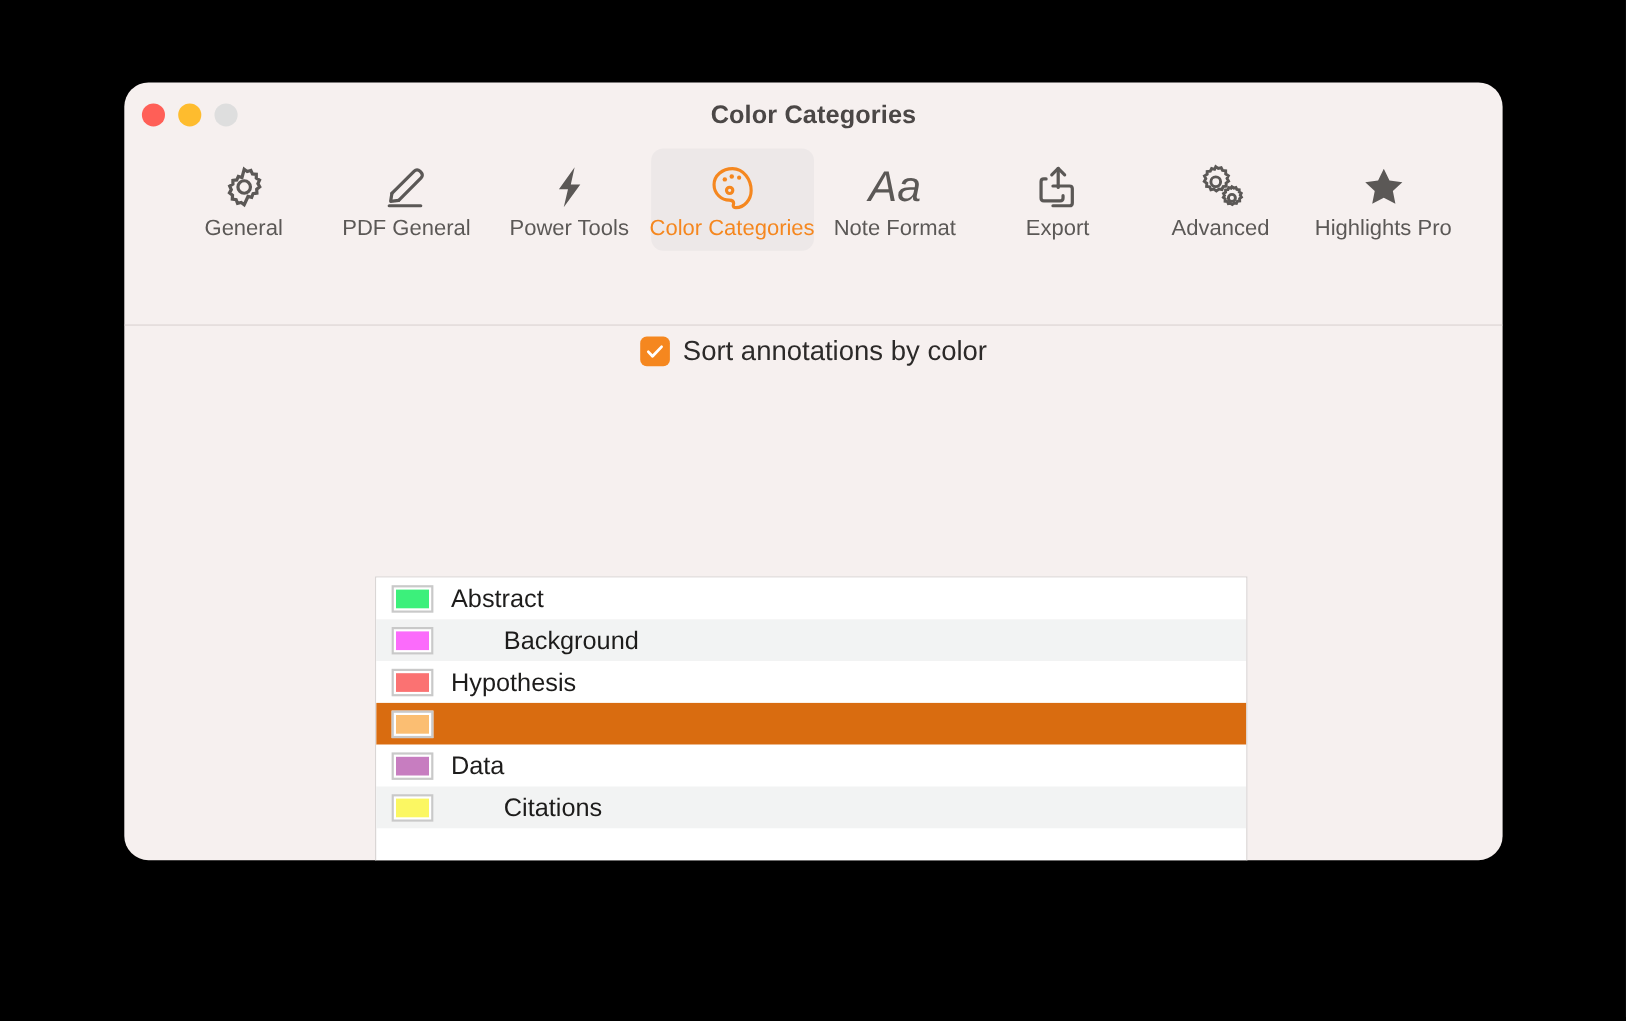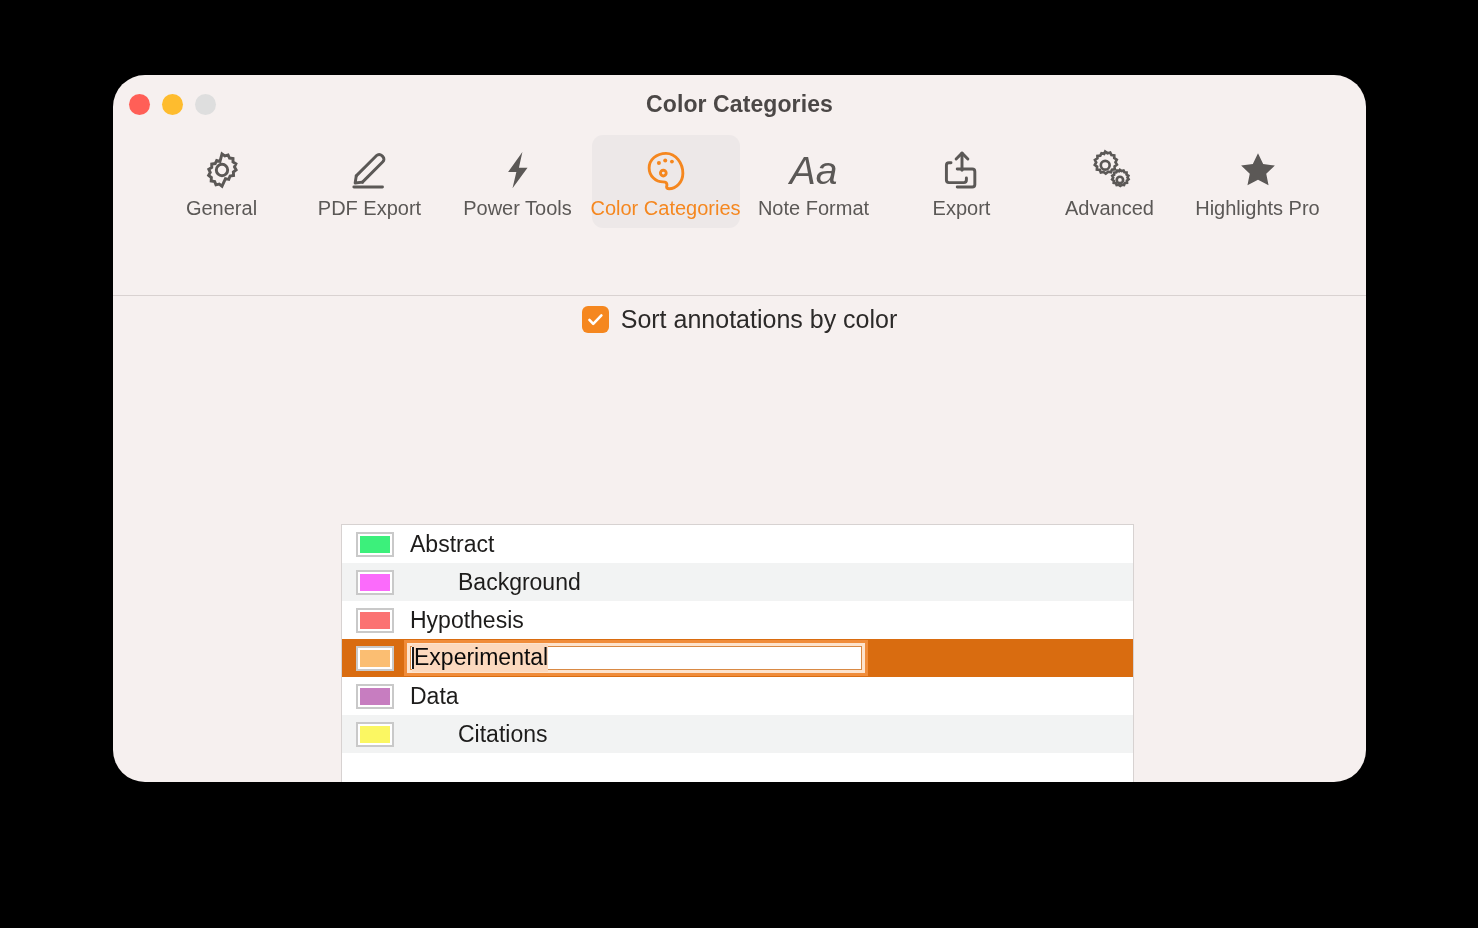--- a/index.html
+++ b/index.html
@@ -13,21 +13,21 @@
   }
 
   
   #window {
     position: absolute;
     left: 113px;
     top: 75px;
     width: 1253px;
     height: 707px;
     background: #F6F0EF;
-    border-radius: 32px;
+    border-radius: 22px;
     overflow: hidden;
     box-shadow: 0 10px 40px rgba(0,0,0,0.55);
   }
 
   
   #titlebar {
     position: relative;
     height: 58px;
     width: 100%;
   }
@@ -254,21 +254,21 @@
     </div>
 
     <div class="tab">
       <div class="icon-box">
         <svg width="44" height="44" viewBox="0 0 24 24" fill="none" stroke="#5B5856" stroke-width="1.6" stroke-linecap="round" stroke-linejoin="round">
           <path d="M4.5 15.2L15.6 4.1c.8-.8 2-.8 2.8 0l.6.6c.8.8.8 2 0 2.8L7.9 18.6"></path>
           <path d="M4.5 15.2l-.6 3.9 4-.5"></path>
           <path d="M3.2 21.3h15.6"></path>
         </svg>
       </div>
-      <div class="tab-label">PDF Export</div>
+      <div class="tab-label">PDF General</div>
     </div>
 
     <div class="tab">
       <div class="icon-box">
         <svg width="44" height="44" viewBox="0 0 24 24" fill="#5B5856">
           <path d="M14.4 2.2L6.6 13.1h4.5l-2.1 8.9 8.2-11.2h-4.7z"></path>
         </svg>
       </div>
       <div class="tab-label">Power Tools</div>
     </div>
@@ -360,25 +360,20 @@
         <div class="swatch-frame">
           <div class="swatch" style="background:#FB7272"></div>
         </div>
         <div class="row-label">Hypothesis</div>
       </div>
 
       <div class="row editing">
         <div class="swatch-frame">
           <div class="swatch" style="background:#FBBE72"></div>
         </div>
-        <div class="edit-wrap">
-          <div class="edit-inner"></div>
-          <div class="edit-caret"></div>
-          <span class="edit-text">Experimental</span>
-        </div>
       </div>
 
       <div class="row odd">
         <div class="swatch-frame">
           <div class="swatch" style="background:#C77DC0"></div>
         </div>
         <div class="row-label">Data</div>
       </div>
 
       <div class="row even">

